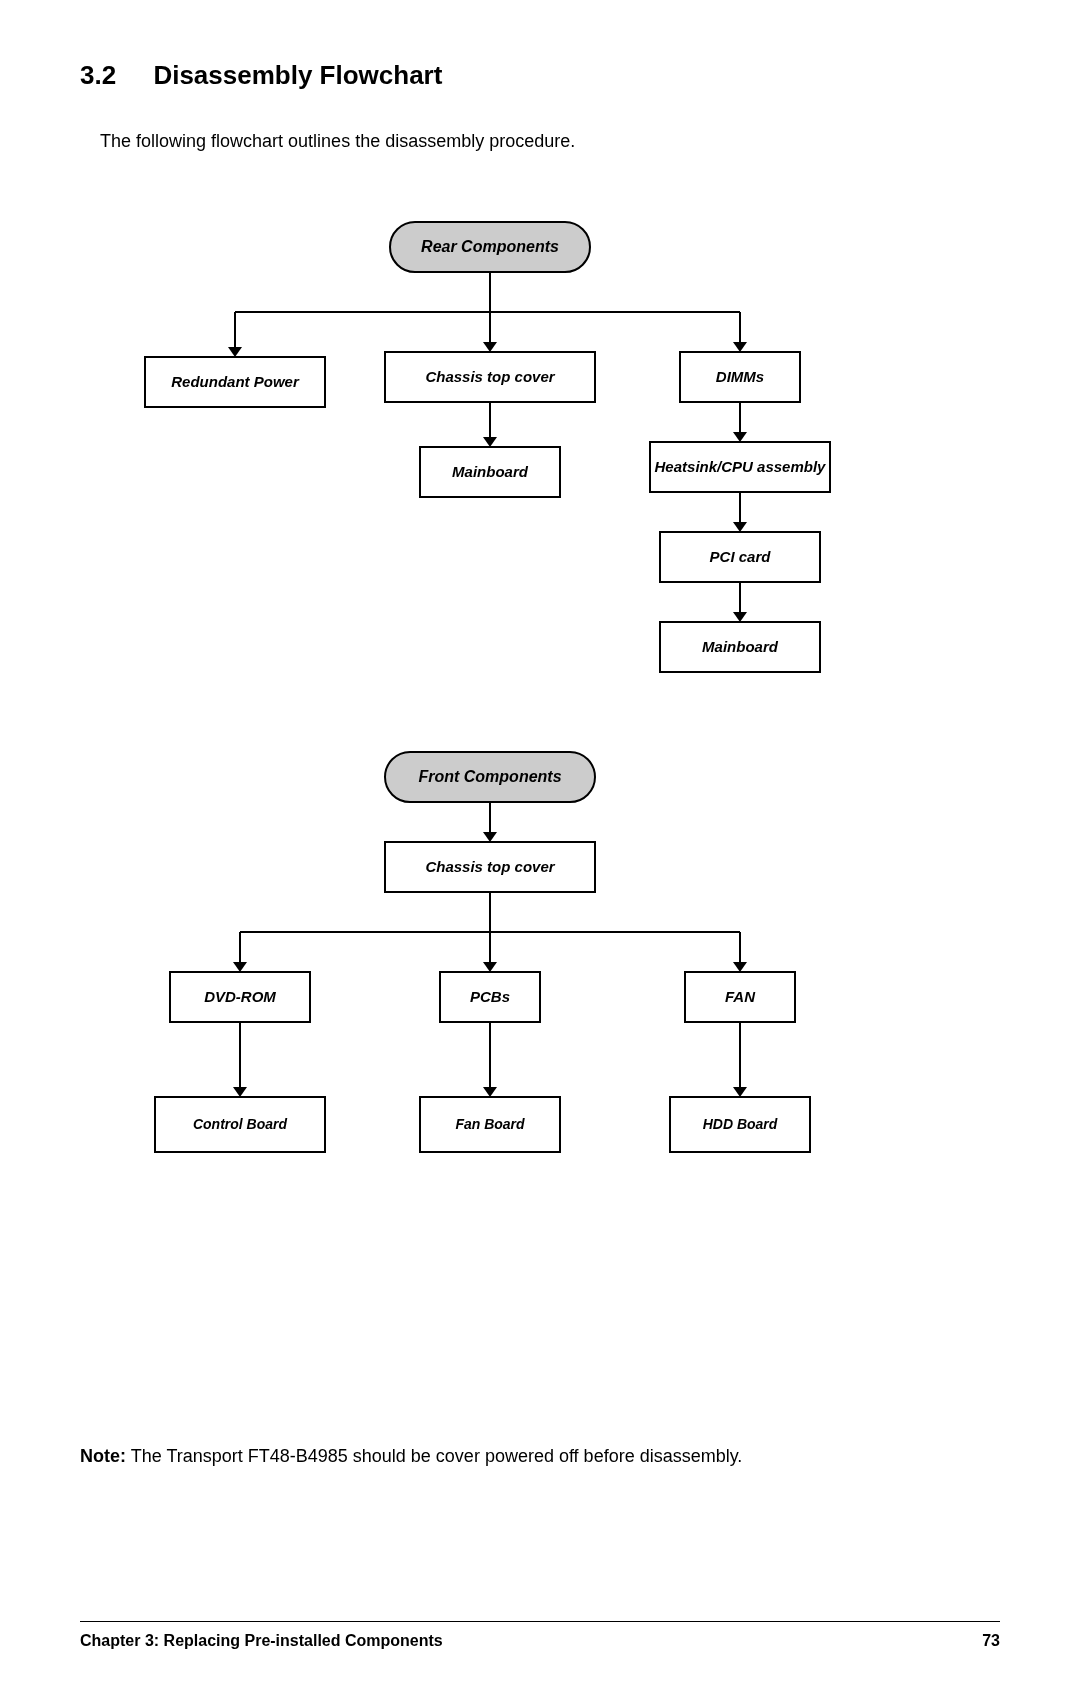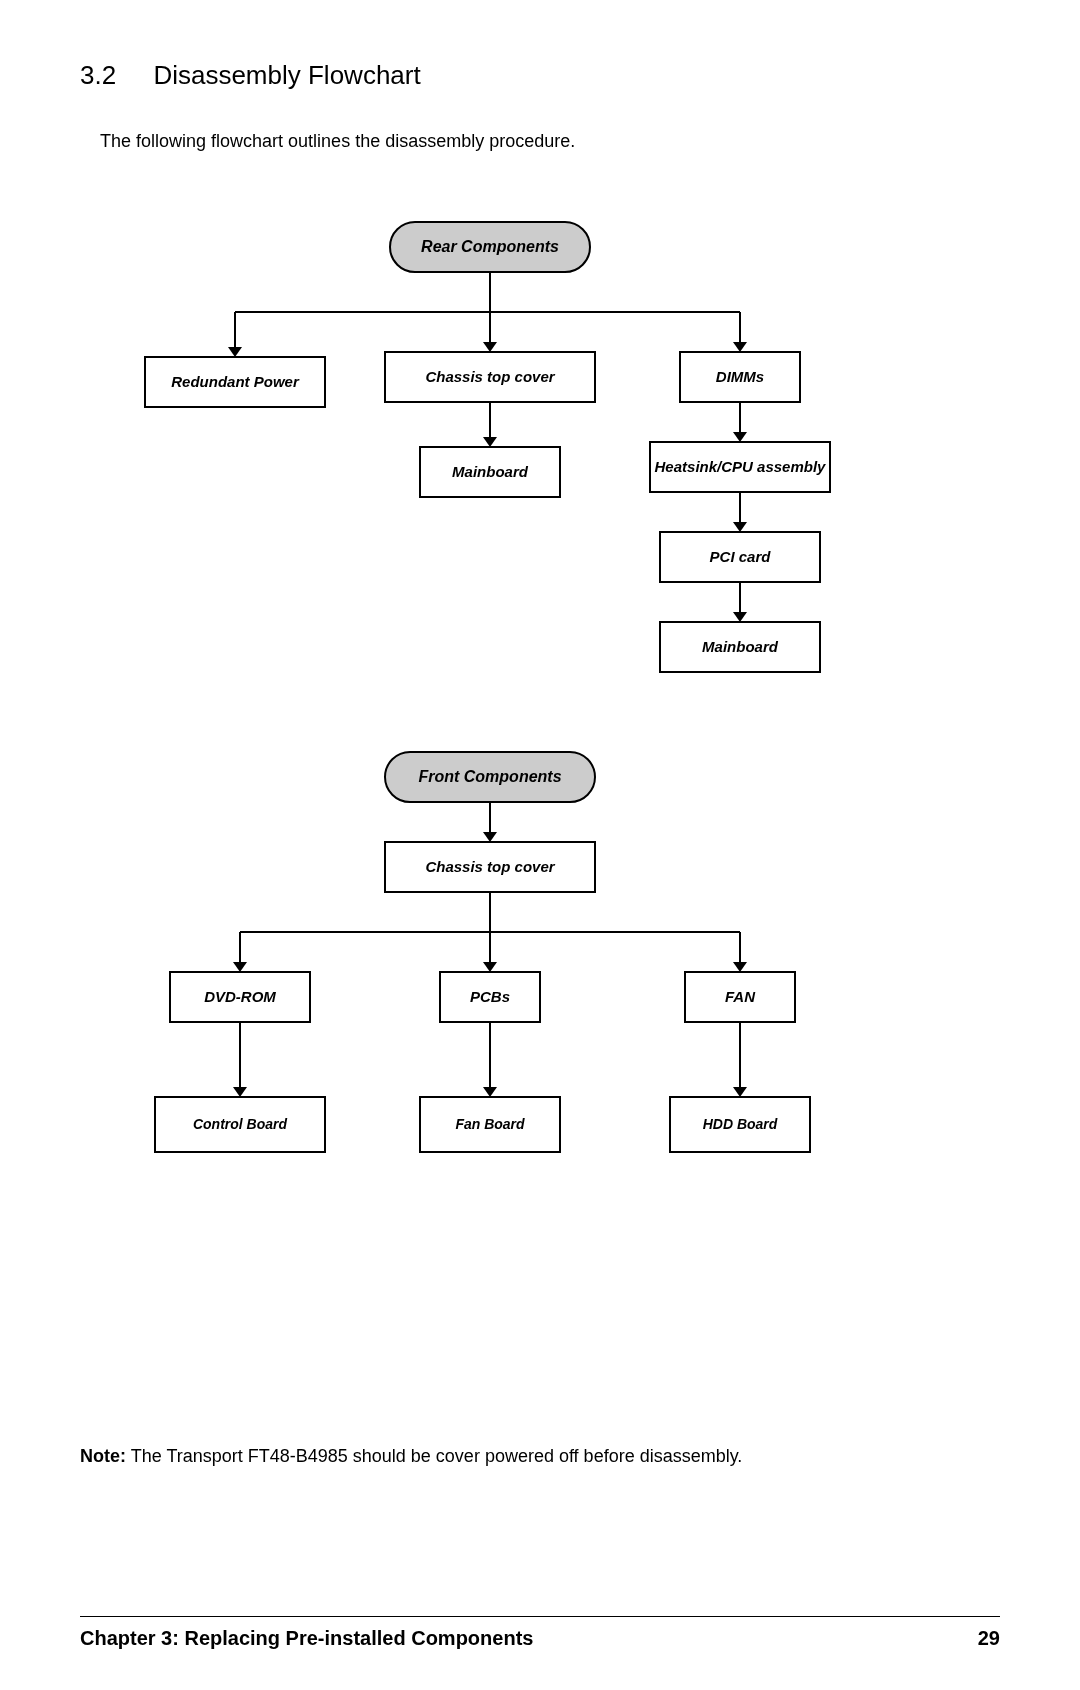--- a/index.html
+++ b/index.html
@@ -6,21 +6,21 @@
     body {
       background: #fff;
       font-family: Arial, Helvetica, sans-serif;
       width: 1080px;
       min-height: 1690px;
       padding: 60px 80px 60px 80px;
       color: #000;
     }
     .section-title {
       font-size: 26px;
-      font-weight: normal;
+      font-weight: bold;
       margin-bottom: 30px;
     }
     .section-number {
       margin-right: 30px;
     }
     .intro-text {
       font-size: 18px;
       margin-bottom: 40px;
       margin-left: 20px;
       margin-top: 40px;
@@ -47,21 +47,21 @@
       text-align: center;
     }
     
     .footer {
       position: fixed;
       bottom: 40px;
       left: 80px;
       right: 80px;
       display: flex;
       justify-content: space-between;
-      font-size: 20px;
+      font-size: 16px;
       font-weight: bold;
       border-top: 1px solid #000;
       padding-top: 10px;
     }
   </style>
 </head>
 <body>
 
 <div>
   <h1 class="section-title">
@@ -165,14 +165,14 @@
 
 <div class="note-section">
   <p>
     <span class="note-label">Note:</span>
     <span> The Transport FT48-B4985 should be cover powered off before disassembly.</span>
   </p>
 </div>
 
 <div class="footer">
   <span>Chapter 3: Replacing Pre-installed Components</span>
-  <span>29</span>
+  <span>73</span>
 </div>
 
 </body></html>

